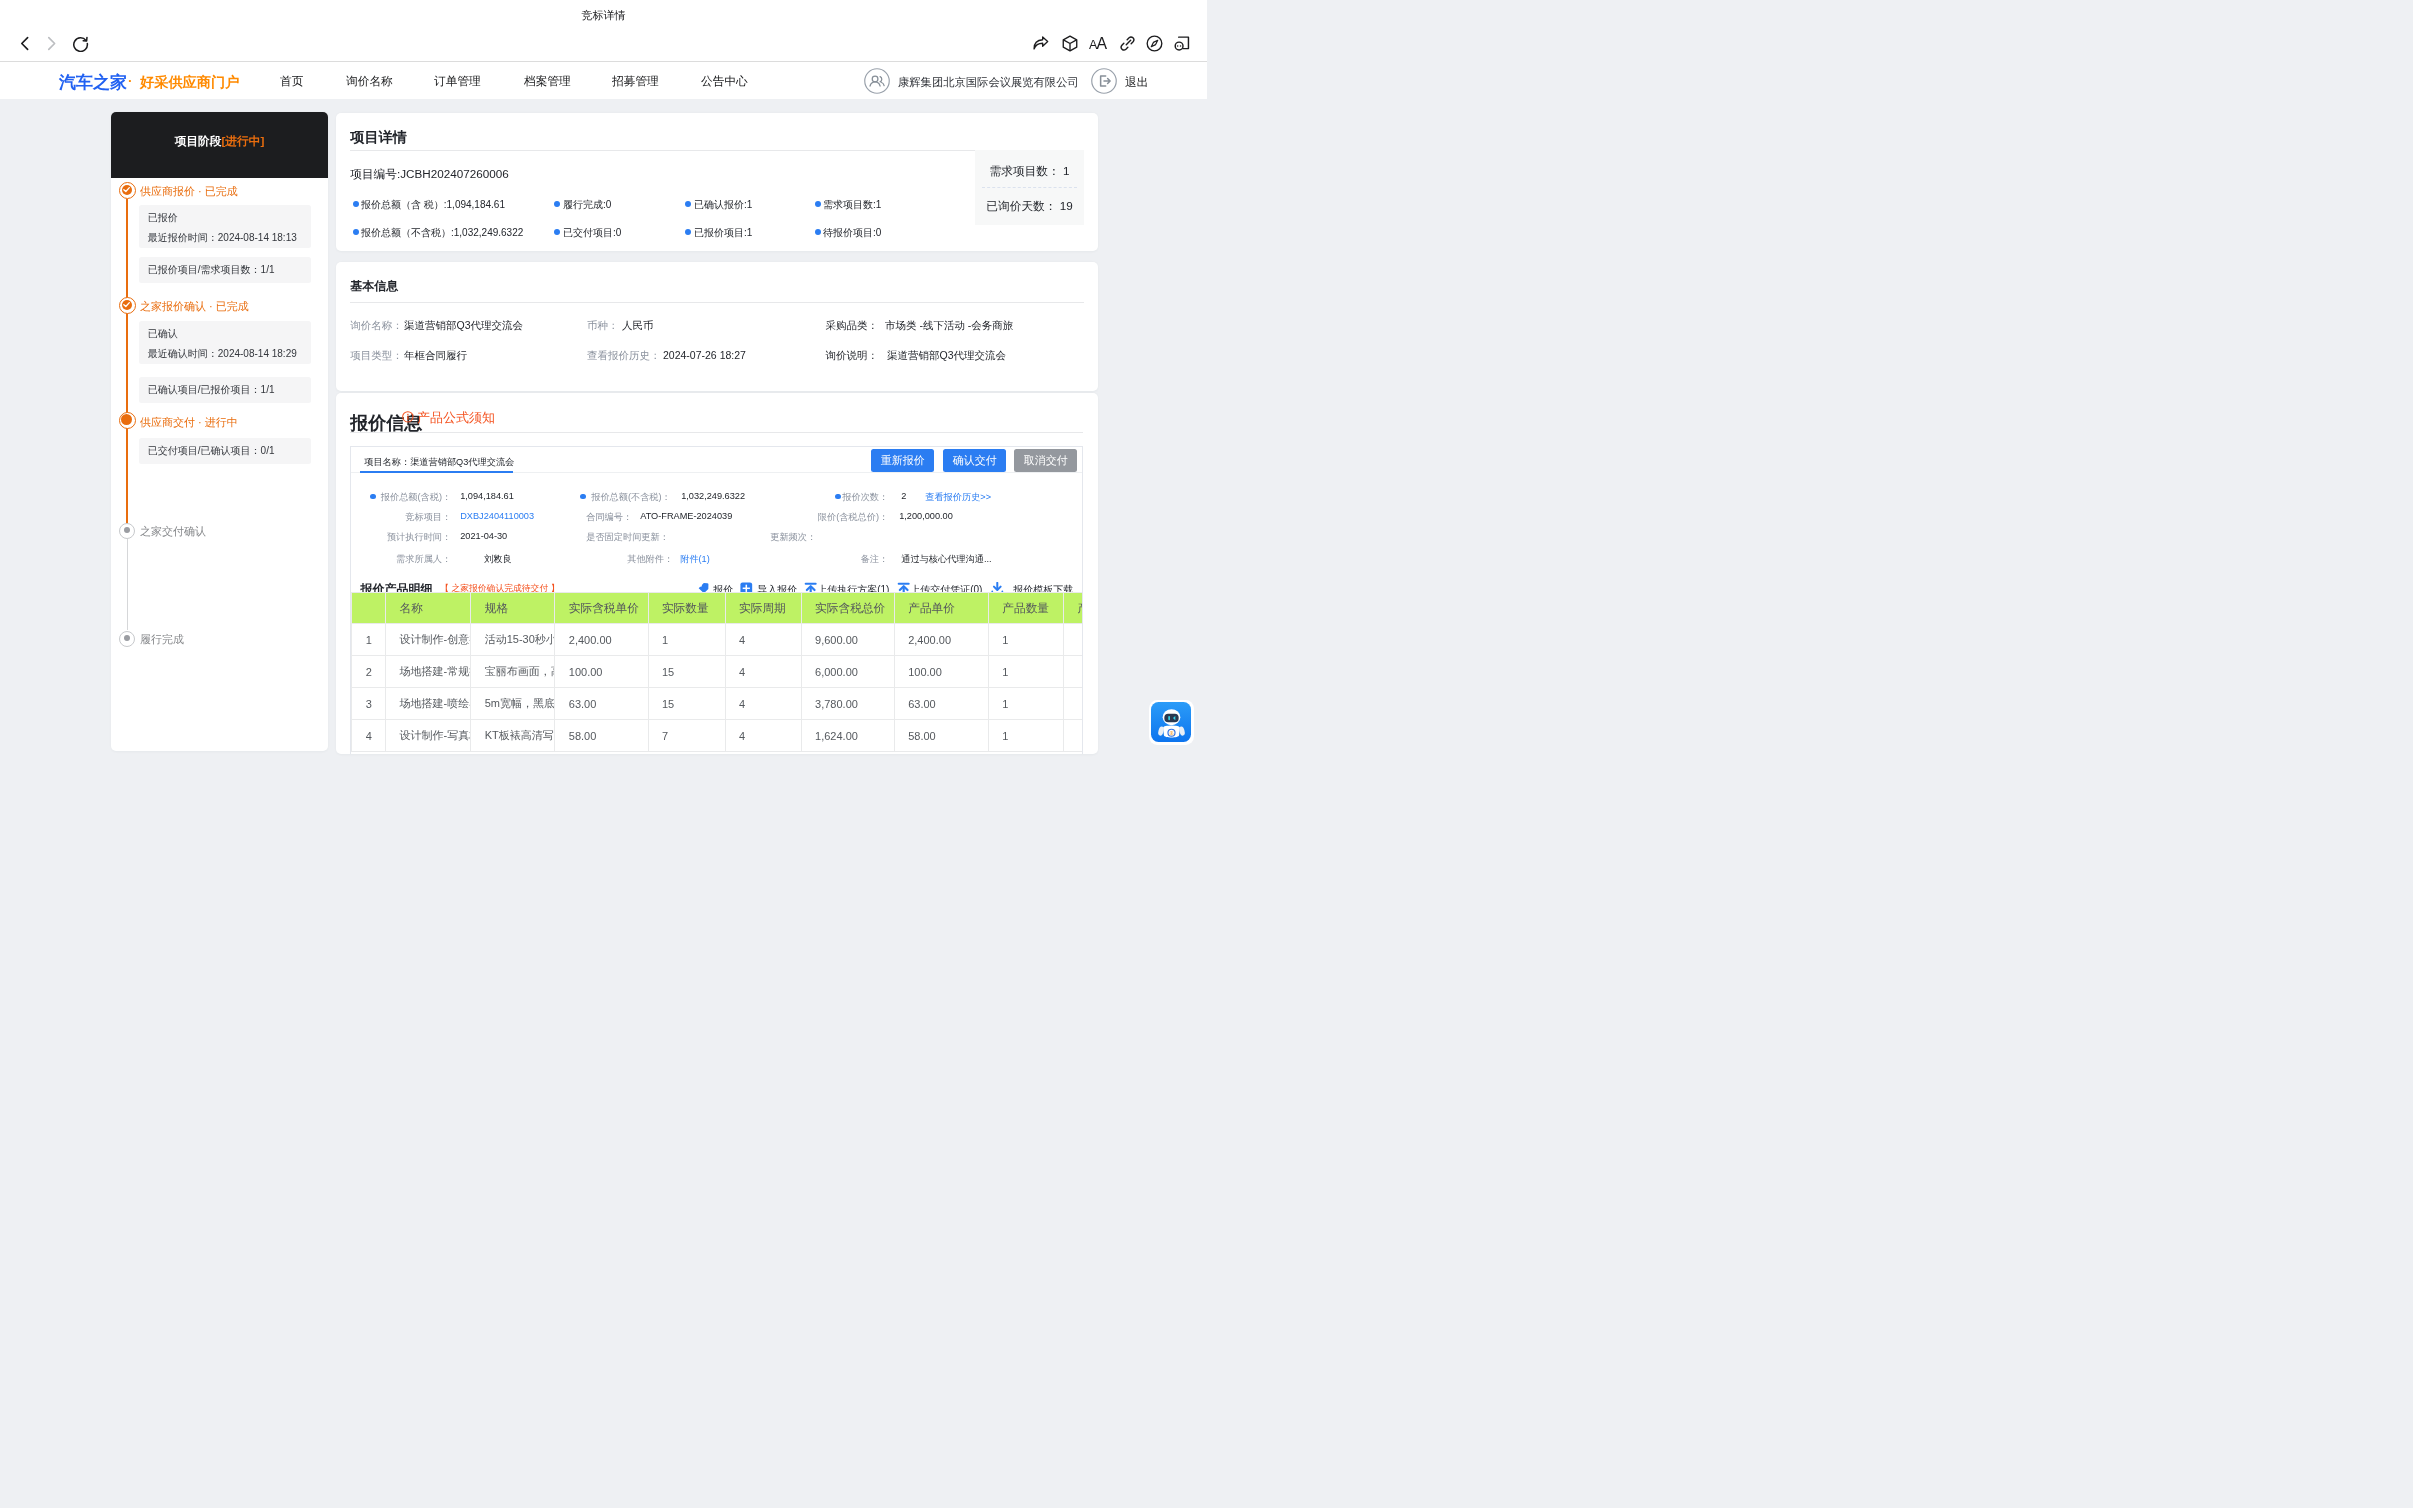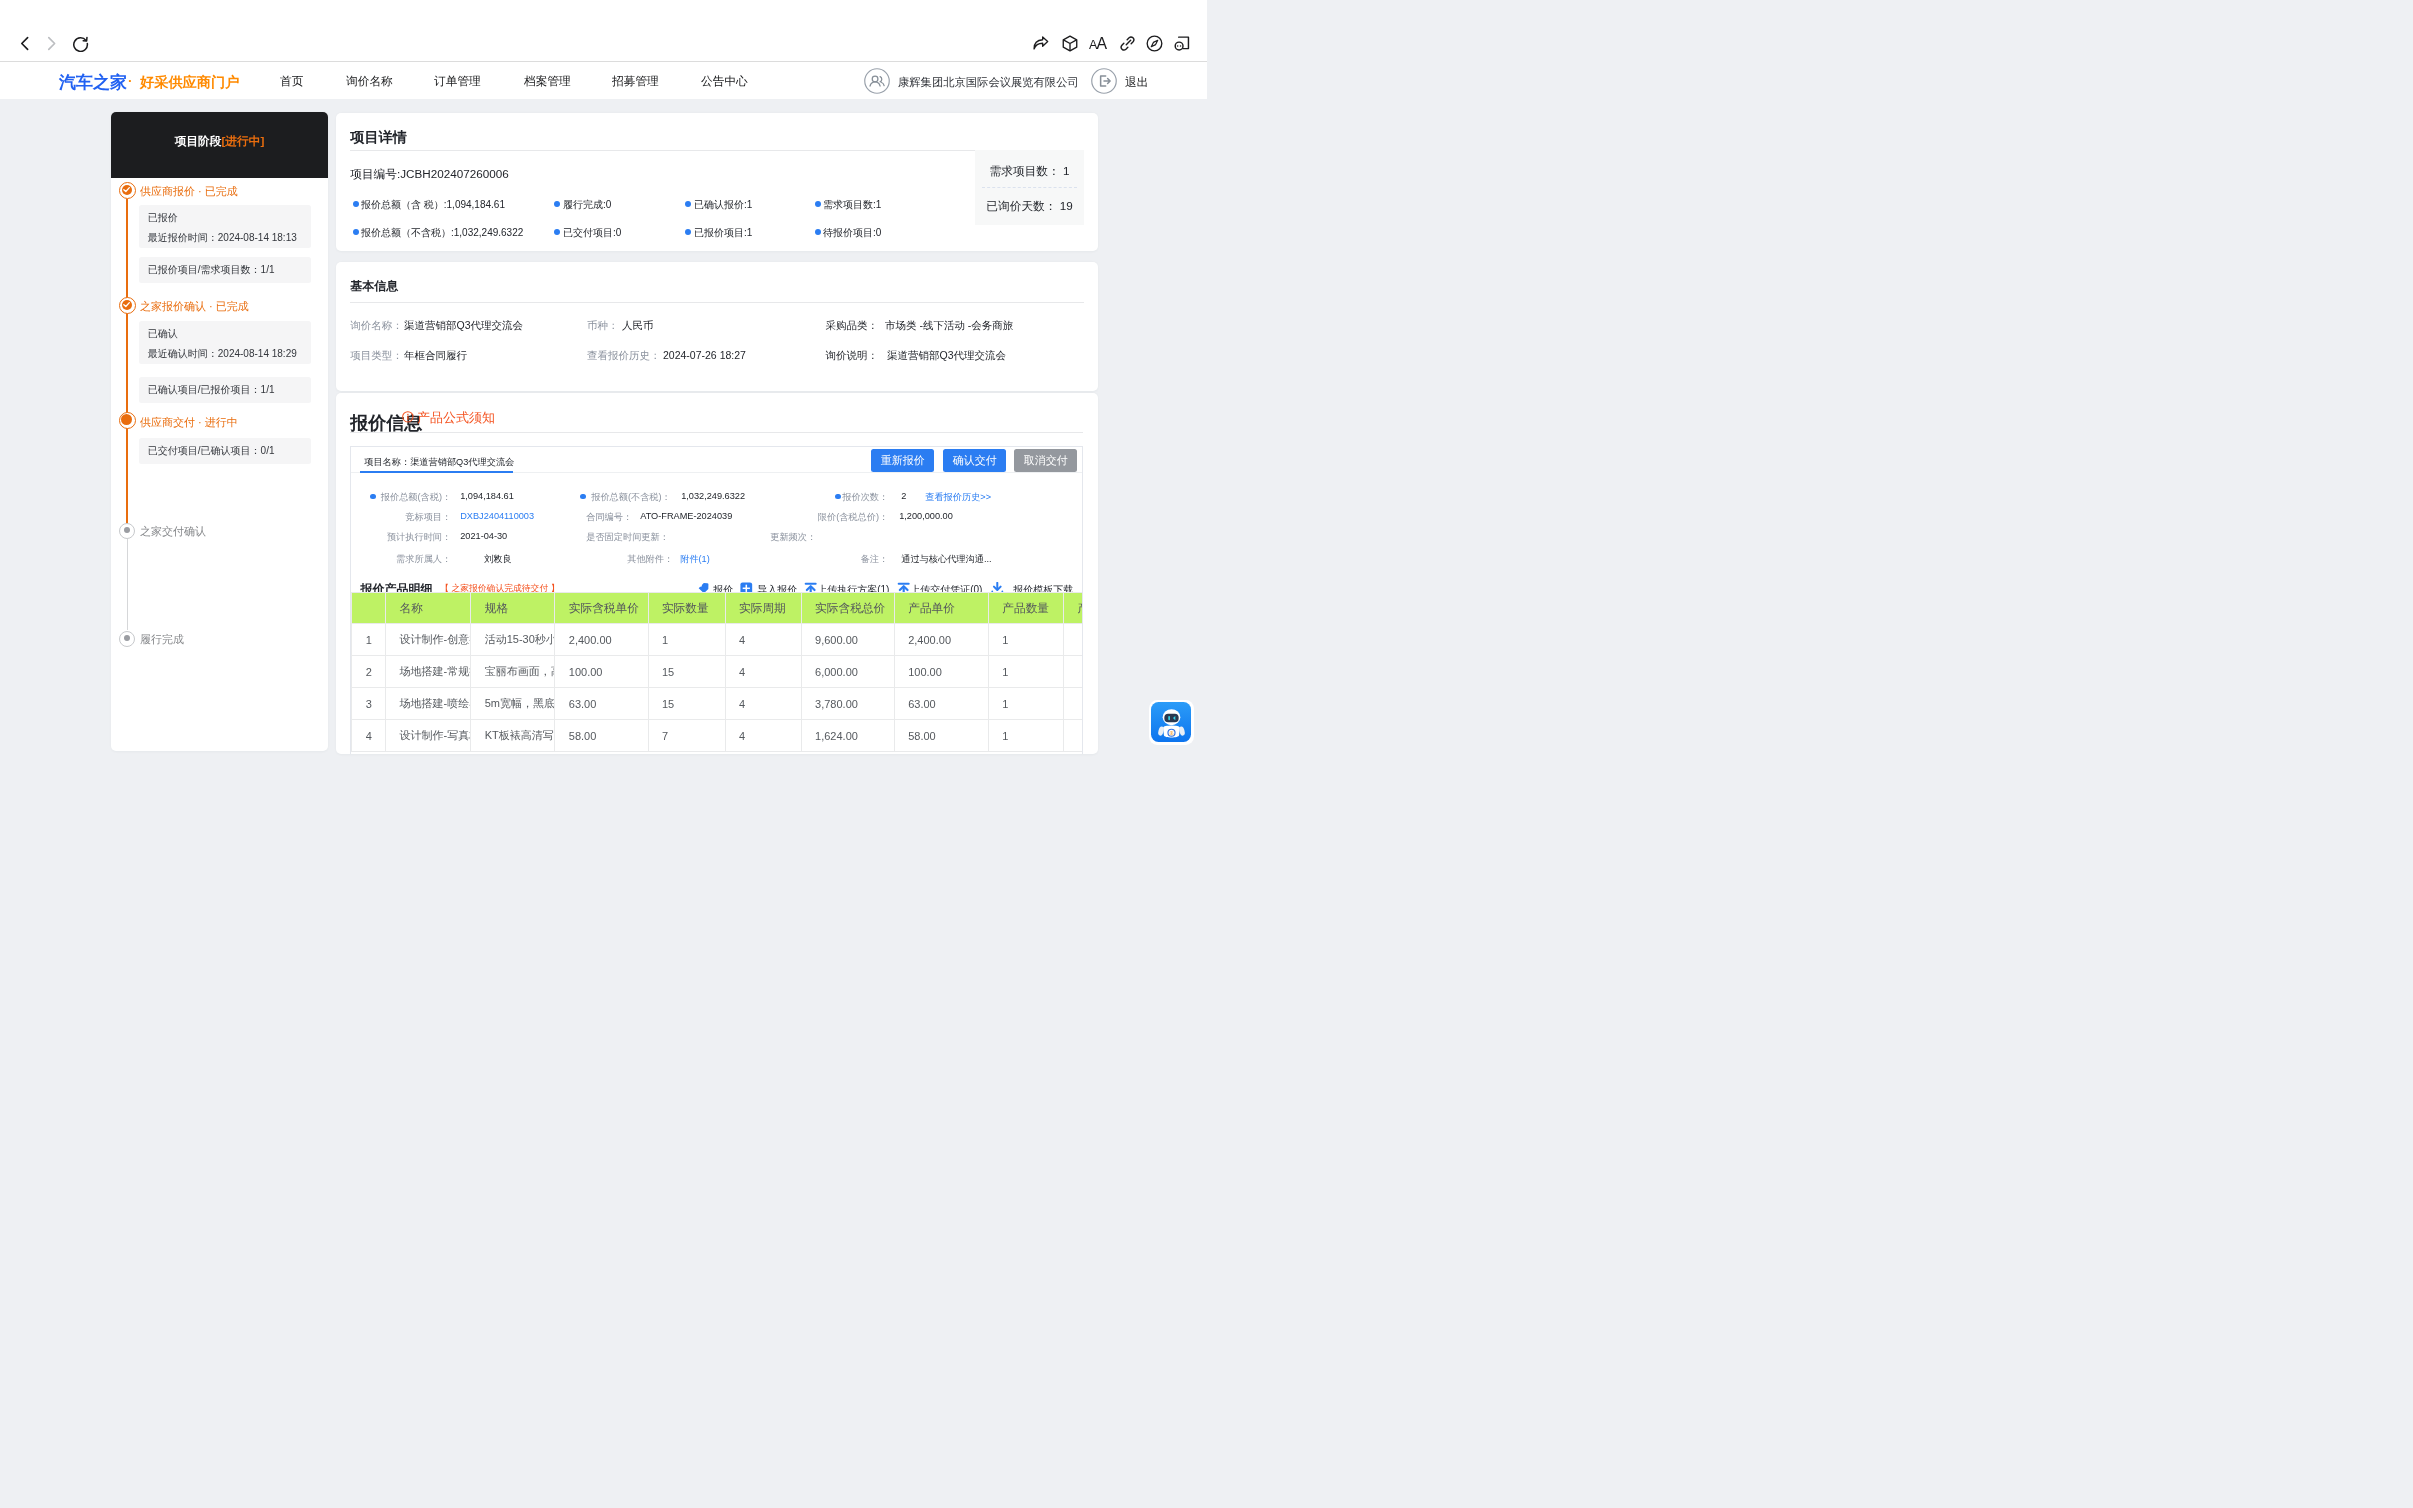--- a/index.html
+++ b/index.html
@@ -43,20 +43,21 @@
 #tb td{border:0.8px solid #e9eaeb;height:32px;font-size:11px;color:#55595e;padding:0 0 0 13.4px;white-space:nowrap;overflow:hidden;}
 #tb tr.th td{background:#bef264;color:#53565c;height:31px;font-size:11.7px;}
 #tb td.ce{text-align:center;padding:0;}
 #bot{position:absolute;left:1149px;top:600px;width:45px;height:45px;background:#fff;border-radius:8.4px;}
 #boti{position:absolute;left:2.3px;top:2.3px;width:40px;height:40px;background:linear-gradient(180deg,#2b9cf8,#0d74ee);border-radius:7.5px;overflow:hidden;}
 #boti svg{position:absolute;left:1.7px;top:2.5px;}
 </style>
 </head>
 <body>
 <div id="chrome">
+  <div class="ttl">竞标详情</div>
   <svg class="abs" style="left:17.6px;top:36px;" width="13.4" height="15" viewBox="0 0 16 18">
       <path d="M11.5 2 L4.5 9 L11.5 16" fill="none" stroke="#1c1c1e" stroke-width="2" stroke-linecap="round" stroke-linejoin="round"></path>
     </svg>
   <svg class="abs" style="left:45px;top:36px;" width="13.4" height="15" viewBox="0 0 16 18">
       <path d="M4.5 2 L11.5 9 L4.5 16" fill="none" stroke="#bcbec1" stroke-width="2" stroke-linecap="round" stroke-linejoin="round"></path>
     </svg>
   <svg class="abs" style="left:72px;top:35px;" width="17" height="17" viewBox="0 0 20 20">
       <path d="M16.5 6.5 A8 8 0 1 0 18 10" fill="none" stroke="#1c1c1e" stroke-width="1.8" stroke-linecap="round"></path>
       <path d="M13.2 6.8 L17.2 7.1 L17.6 2.9" fill="none" stroke="#1c1c1e" stroke-width="1.8" stroke-linecap="round" stroke-linejoin="round"></path>
     </svg>

